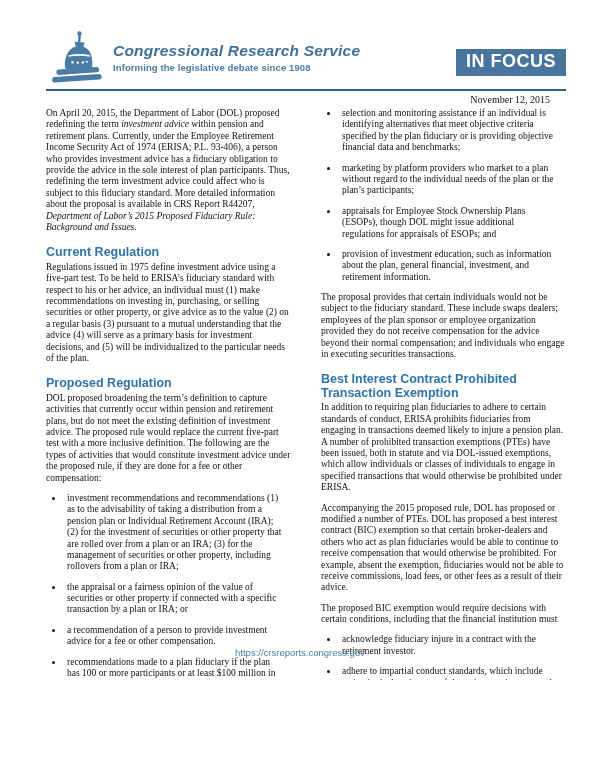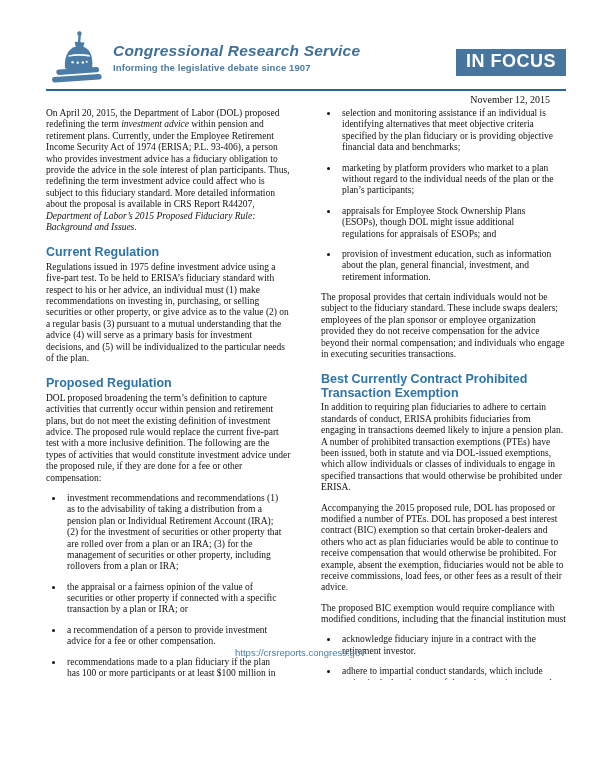--- a/index.html
+++ b/index.html
@@ -74,21 +74,21 @@
         <g fill="#ffffff">
           <circle cx="31" cy="37" r="1.4"></circle>
           <circle cx="37" cy="37.4" r="1.4"></circle>
           <circle cx="43" cy="37.2" r="1.4"></circle>
           <circle cx="47.5" cy="36.4" r="1.2"></circle>
           <path d="M26 29 Q38 26 51 28.6 L51 30.4 Q38 28 26.4 30.6 Z"></path>
         </g>
       </svg>
       <div>
         <div class="brand-name">Congressional Research Service</div>
-        <div class="tagline">Informing the legislative debate since 1907</div>
+        <div class="tagline">Informing the legislative debate since 1908</div>
       </div>
     </div>
     <div class="badge">IN FOCUS</div>
   </div>
 
   <hr class="hdr-rule">
 
   <div class="date">November 12, 2015</div>
 
 
@@ -109,24 +109,24 @@
         </ul>
       </div>
     <div class="col">
         <ul>
           <li>selection and monitoring assistance if an individual is identifying alternatives that meet objective criteria specified by the plan fiduciary or is providing objective financial data and benchmarks;</li>
           <li>marketing by platform providers who market to a plan without regard to the individual needs of the plan or the plan’s participants;</li>
           <li>appraisals for Employee Stock Ownership Plans (ESOPs), though DOL might issue additional regulations for appraisals of ESOPs; and</li>
           <li>provision of investment education, such as information about the plan, general financial, investment, and retirement information.</li>
         </ul>
         <p><span>The proposal provides that certain individuals would not be subject to the fiduciary standard. These include swaps dealers; employees of the plan sponsor or employee organization provided they do not receive compensation for the advice beyond their normal compensation; and individuals who engage in executing securities transactions.</span></p>
-        <h2>Best Currently Contract Prohibited Transaction Exemption</h2>
+        <h2>Best Interest Contract Prohibited Transaction Exemption</h2>
         <p><span>In addition to requiring plan fiduciaries to adhere to certain standards of conduct, ERISA prohibits fiduciaries from engaging in transactions deemed likely to injure a pension plan. A number of prohibited transaction exemptions (PTEs) have been issued, both in statute and via DOL-issued exemptions, which allow individuals or classes of individuals to engage in specified transactions that would otherwise be prohibited under ERISA.</span></p>
         <p><span>Accompanying the 2015 proposed rule, DOL has proposed or modified a number of PTEs. DOL has proposed a best interest contract (BIC) exemption so that certain broker-dealers and others who act as plan fiduciaries would be able to continue to receive compensation that would otherwise be prohibited. For example, absent the exemption, fiduciaries would not be able to receive commissions, load fees, or other fees as a result of their advice.</span></p>
-        <p><span>The proposed BIC exemption would require compliance with modified conditions, including that the financial institution must</span></p>
+        <p><span>The proposed BIC exemption would require decisions with certain conditions, including that the financial institution must</span></p>
         <ul>
           <li>acknowledge fiduciary injure in a contract with the retirement investor.</li>
           <li>adhere to impartial conduct standards, which include acting in the best interest of the retirement investor and not accepting more than reasonable compensation.</li>
         </ul>
       </div>
   </div>
 
   <div class="ftr">
     <a>https://crsreports.congress.gov</a>
   </div>

